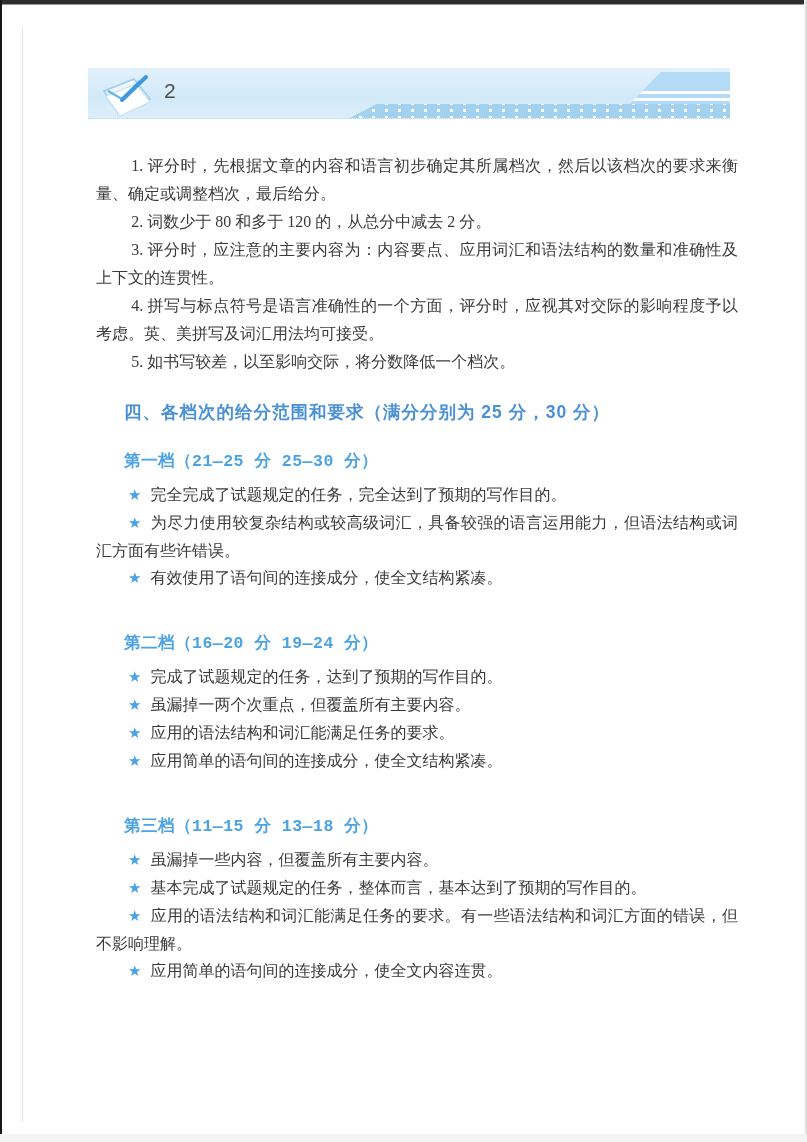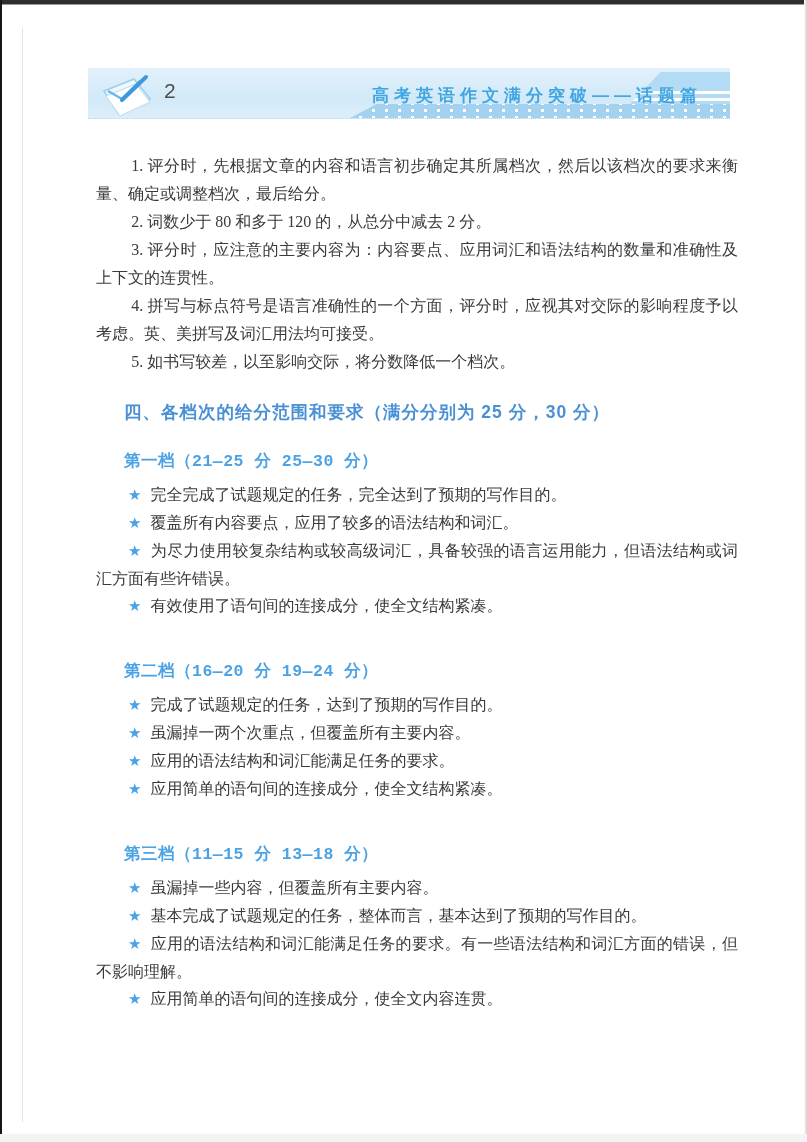--- a/index.html
+++ b/index.html
@@ -87,37 +87,35 @@
       <svg width="70" height="50" viewBox="0 0 70 50">
         <polygon points="10,22 40,10 56,30 24,44" fill="#eef7fd" stroke="#9fcdec" stroke-width="1.5"></polygon>
         <polygon points="12,27 42,15 56,33 26,47" fill="#ffffff" stroke="#b9dcf2" stroke-width="1"></polygon>
         <polyline points="14,22 28,30 46,12" fill="none" stroke="#6ab6e8" stroke-width="2.5"></polyline>
         <line x1="28" y1="31" x2="52" y2="8" stroke="#3f97dd" stroke-width="4" stroke-linecap="round"></line>
       </svg>
     </span>
     <span class="page-num">2</span>
     <div class="ribbon"></div>
     <div class="dots"></div>
-    <span class="title">高考英语作文满分突破——话题篇</span>
   </header>
 
   <main class="content">
 
 
     <p class="body-para">1. 评分时，先根据文章的内容和语言初步确定其所属档次，然后以该档次的要求来衡量、确定或调整档次，最后给分。</p>
     <p class="body-para">2. 词数少于 80 和多于 120 的，从总分中减去 2 分。</p>
     <p class="body-para">3. 评分时，应注意的主要内容为：内容要点、应用词汇和语法结构的数量和准确性及上下文的连贯性。</p>
     <p class="body-para">4. 拼写与标点符号是语言准确性的一个方面，评分时，应视其对交际的影响程度予以考虑。英、美拼写及词汇用法均可接受。</p>
     <p class="body-para">5. 如书写较差，以至影响交际，将分数降低一个档次。</p>
 
     <h2 class="sec-heading second">四、各档次的给分范围和要求（满分分别为 25 分，30 分）</h2>
 
     <h3 class="tier-heading first">第一档（21—25 分 25—30 分）</h3>
     <p class="star-item"><span class="star">★</span><span>完全完成了试题规定的任务，完全达到了预期的写作目的。</span></p>
-    <p class="star-item"><span class="star">★</span><span>覆盖所有内容要点，应用了较多的语法结构和词汇。</span></p>
     <p class="star-item"><span class="star">★</span><span>为尽力使用较复杂结构或较高级词汇，具备较强的语言运用能力，但语法结构或词汇方面有些许错误。</span></p>
     <p class="star-item"><span class="star">★</span><span>有效使用了语句间的连接成分，使全文结构紧凑。</span></p>
 
     <h3 class="tier-heading">第二档（16—20 分 19—24 分）</h3>
     <p class="star-item"><span class="star">★</span><span>完成了试题规定的任务，达到了预期的写作目的。</span></p>
     <p class="star-item"><span class="star">★</span><span>虽漏掉一两个次重点，但覆盖所有主要内容。</span></p>
     <p class="star-item"><span class="star">★</span><span>应用的语法结构和词汇能满足任务的要求。</span></p>
     <p class="star-item"><span class="star">★</span><span>应用简单的语句间的连接成分，使全文结构紧凑。</span></p>
 
     <h3 class="tier-heading">第三档（11—15 分 13—18 分）</h3>

